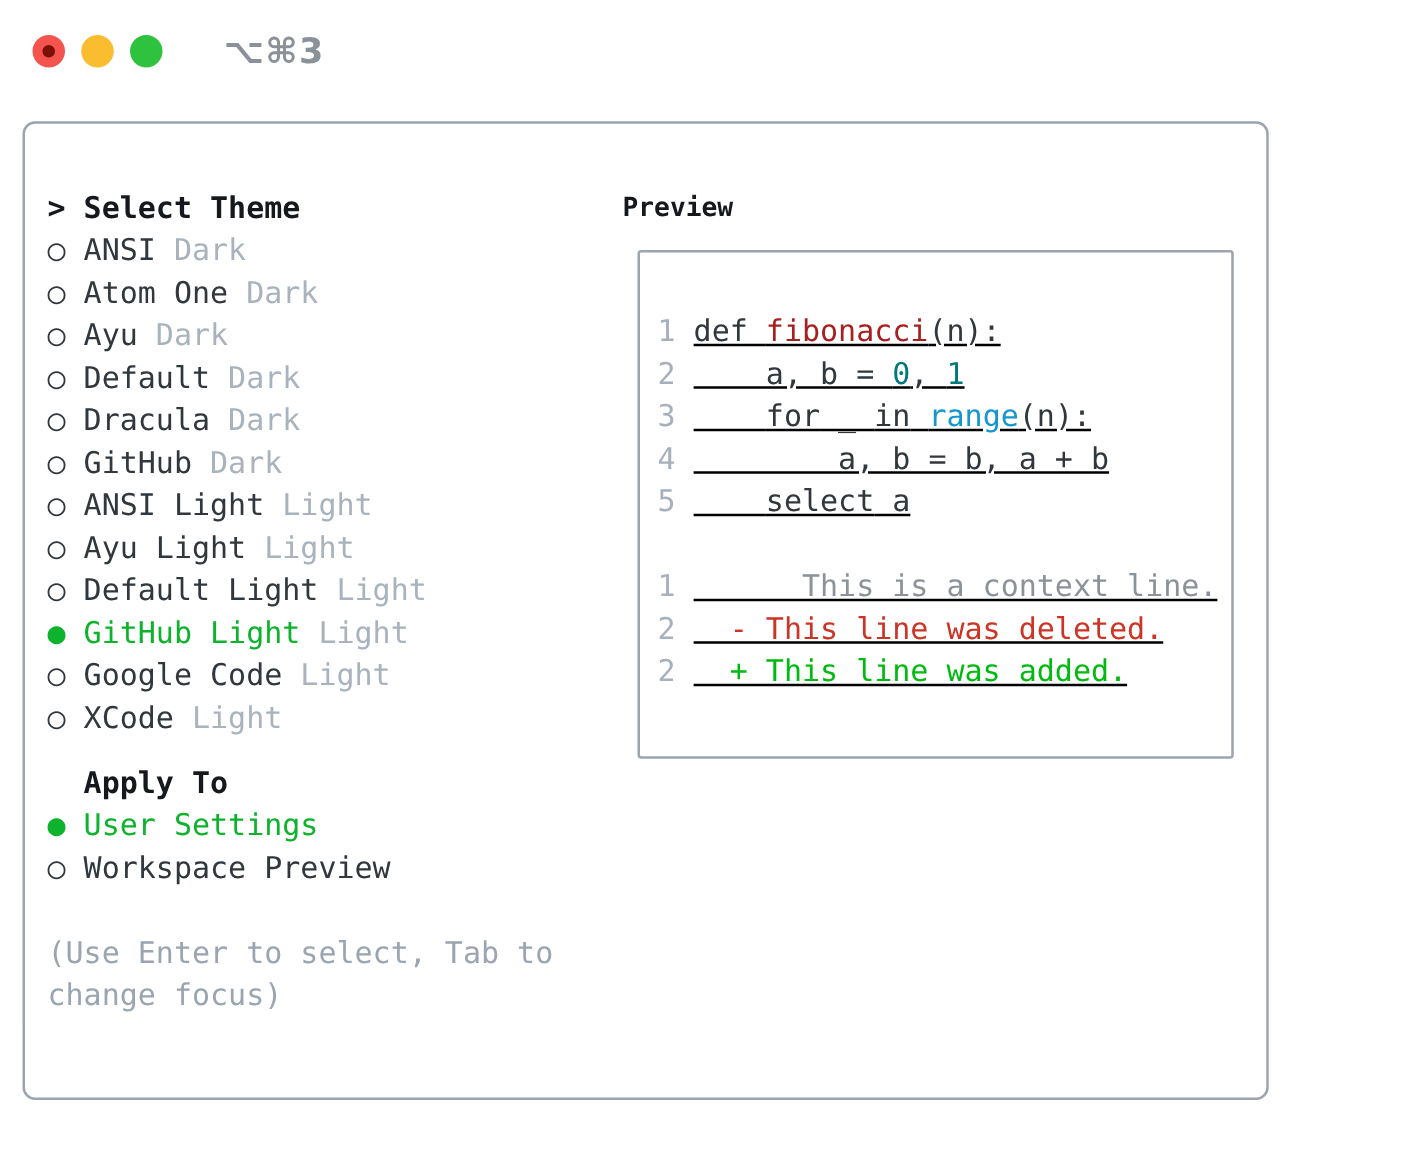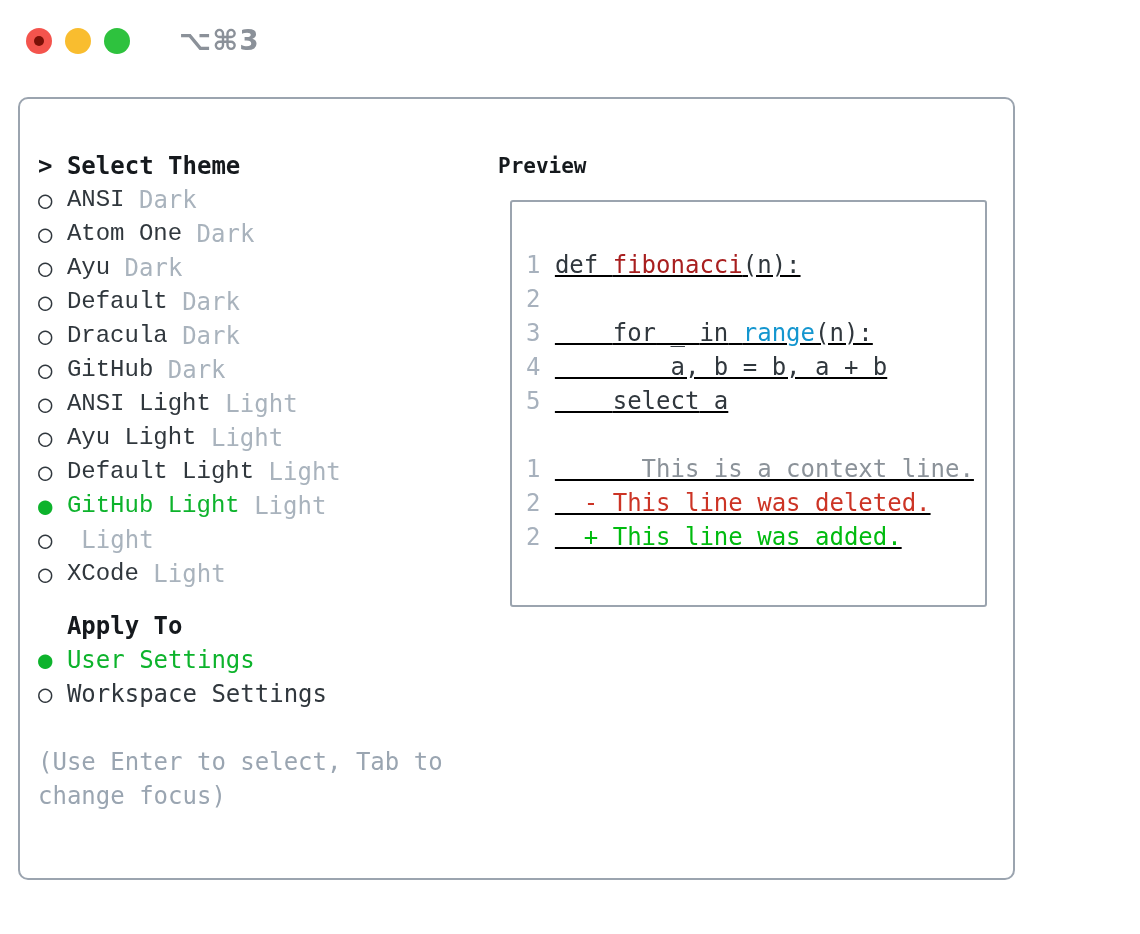--- a/index.html
+++ b/index.html
@@ -19,21 +19,21 @@
 
   
   .panel{position:absolute;left:18px;top:97px;width:997px;height:783px;box-sizing:border-box;
          border:2px solid var(--border);border-radius:10px;background:#fff;}
 
   
   .left-col{position:absolute;left:18px;top:50px;font-size:24px;line-height:34px;color:var(--text);}
   .row{display:flex;white-space:pre;}
   .marker{width:2ch;flex:0 0 2ch;color:var(--text);}
   .header-row .h, .header-row .marker{color:var(--heading);font-weight:700;}
-  .theme-row .name{color:var(--text);font-family:Liberation Mono, monospace;}
+  .theme-row .name{color:var(--text);}
   .theme-row.sel .name, .theme-row.sel .marker{color:var(--green);}
   .tag{color:var(--tag);margin-left:1ch;}
   .apply-header{margin-top:18px;}
   .apply-row.sel .name, .apply-row.sel .marker{color:var(--green);}
   .help{margin-top:34px;width:460px;white-space:normal;color:var(--help);}
 
   
   .preview-header{position:absolute;left:478px;top:50px;font-size:21px;line-height:34px;
                   font-weight:700;color:var(--heading);}
   .preview-box{position:absolute;left:490px;top:101px;width:477px;height:407px;box-sizing:border-box;
@@ -68,42 +68,42 @@
           <div class="row theme-row"><span class="marker">○</span><span class="name">ANSI</span><span class="tag">Dark</span></div>
           <div class="row theme-row"><span class="marker">○</span><span class="name">Atom One</span><span class="tag">Dark</span></div>
           <div class="row theme-row"><span class="marker">○</span><span class="name">Ayu</span><span class="tag">Dark</span></div>
           <div class="row theme-row"><span class="marker">○</span><span class="name">Default</span><span class="tag">Dark</span></div>
           <div class="row theme-row"><span class="marker">○</span><span class="name">Dracula</span><span class="tag">Dark</span></div>
           <div class="row theme-row"><span class="marker">○</span><span class="name">GitHub</span><span class="tag">Dark</span></div>
           <div class="row theme-row"><span class="marker">○</span><span class="name">ANSI Light</span><span class="tag">Light</span></div>
           <div class="row theme-row"><span class="marker">○</span><span class="name">Ayu Light</span><span class="tag">Light</span></div>
           <div class="row theme-row"><span class="marker">○</span><span class="name">Default Light</span><span class="tag">Light</span></div>
           <div class="row theme-row sel"><span class="marker">●</span><span class="name">GitHub Light</span><span class="tag">Light</span></div>
-          <div class="row theme-row"><span class="marker">○</span><span class="tag">Light</span></div>
+          <div class="row theme-row"><span class="marker">○</span><span class="name">Google Code</span><span class="tag">Light</span></div>
           <div class="row theme-row"><span class="marker">○</span><span class="name">XCode</span><span class="tag">Light</span></div>
         </div>
 
       <div class="row header-row apply-header">
         <span class="marker"> </span><span class="h">Apply To</span>
       </div>
 
       <div id="apply-list">
           <div class="row apply-row sel"><span class="marker">●</span><span class="name">User Settings</span></div>
-          <div class="row apply-row"><span class="marker">○</span><span class="name">Workspace Settings</span></div>
+          <div class="row apply-row"><span class="marker">○</span><span class="name">Workspace Preview</span></div>
         </div>
 
       <div class="help">(Use Enter to select, Tab to change focus)</div>
     </div>
 
     <div class="preview-header">Preview</div>
 
     <div class="preview-box">
       <div id="code-lines">
           <div class="cline"><span class="lnum">1</span><span class="ccontent"><span class="tok" style="color: var(--text);">def </span><span class="tok" style="color: var(--syn_title);">fibonacci</span><span class="tok" style="color: var(--text);">(n):</span></span></div>
-          <div class="cline"><span class="lnum">2</span></div>
+          <div class="cline"><span class="lnum">2</span><span class="ccontent"><span class="tok" style="color: var(--text);">    a, b = </span><span class="tok" style="color: var(--syn_number);">0</span><span class="tok" style="color: var(--text);">, </span><span class="tok" style="color: var(--syn_number);">1</span></span></div>
           <div class="cline"><span class="lnum">3</span><span class="ccontent"><span class="tok" style="color: var(--text);">    </span><span class="tok" style="color: var(--text);">for</span><span class="tok" style="color: var(--text);"> _ </span><span class="tok" style="color: var(--text);">in</span><span class="tok" style="color: var(--text);"> </span><span class="tok" style="color: var(--syn_builtin);">range</span><span class="tok" style="color: var(--text);">(n):</span></span></div>
           <div class="cline"><span class="lnum">4</span><span class="ccontent"><span class="tok" style="color: var(--text);">        a, b = b, a + b</span></span></div>
           <div class="cline"><span class="lnum">5</span><span class="ccontent"><span class="tok" style="color: var(--text);">    </span><span class="tok" style="color: var(--text);">select</span><span class="tok" style="color: var(--text);"> a</span></span></div>
           <div class="cline"><span class="lnum"></span><span class="ccontent"></span></div>
           <div class="cline"><span class="lnum">1</span><span class="ccontent"><span class="tok" style="color: var(--diff_ctx);">      This is a context line.</span></span></div>
           <div class="cline"><span class="lnum">2</span><span class="ccontent"><span class="tok" style="color: var(--diff_del);">  - This line was deleted.</span></span></div>
           <div class="cline"><span class="lnum">2</span><span class="ccontent"><span class="tok" style="color: var(--diff_add);">  + This line was added.</span></span></div>
         </div>
     </div>
 

